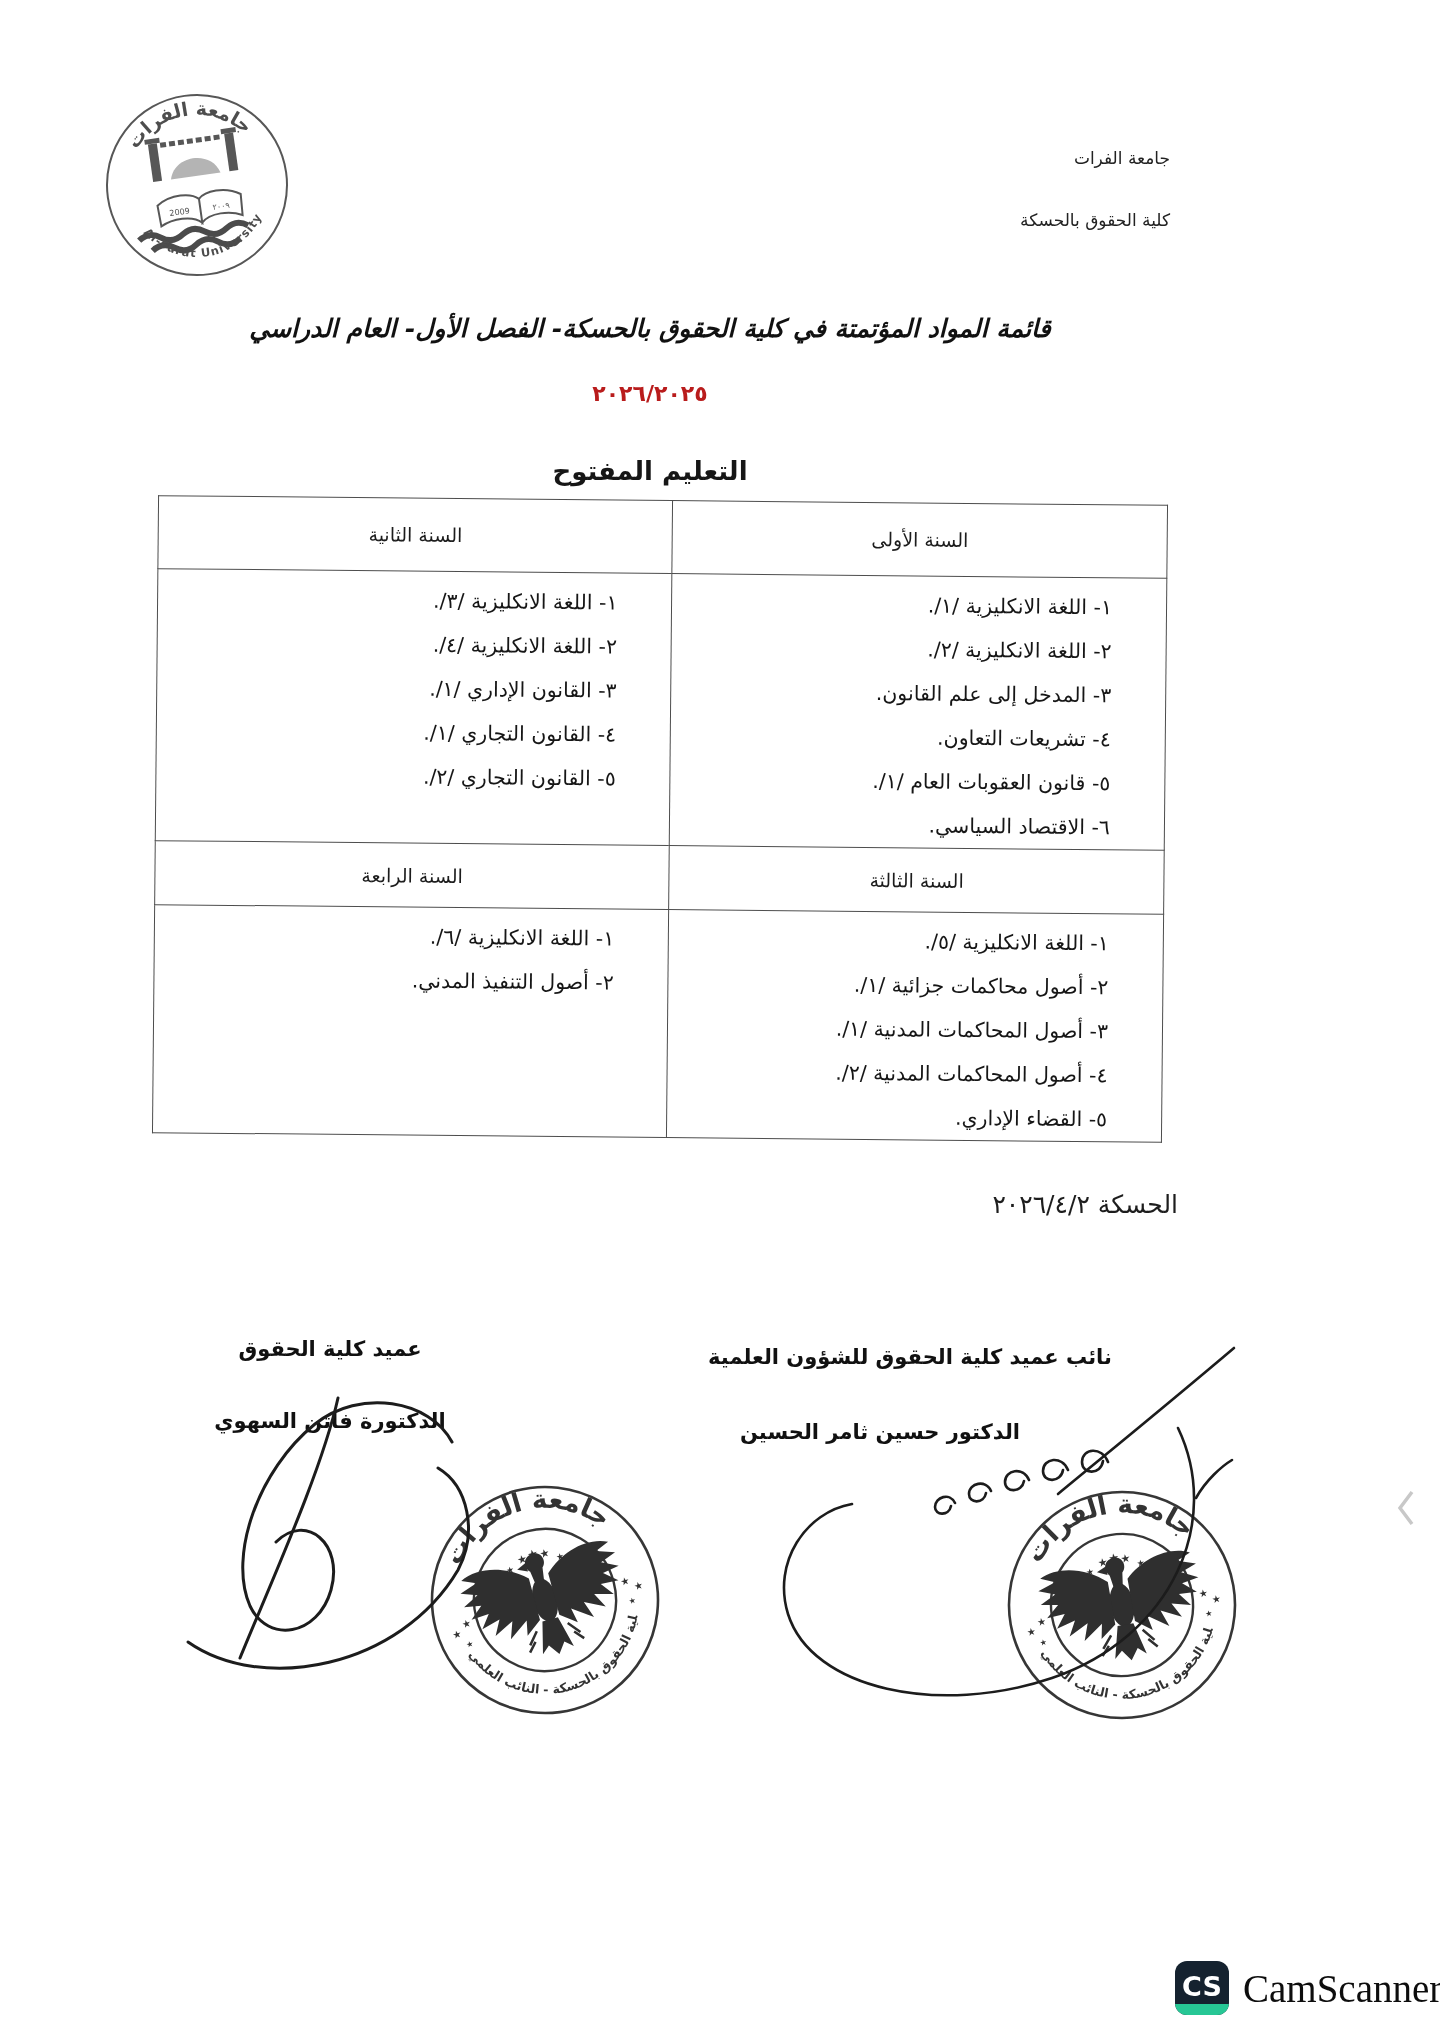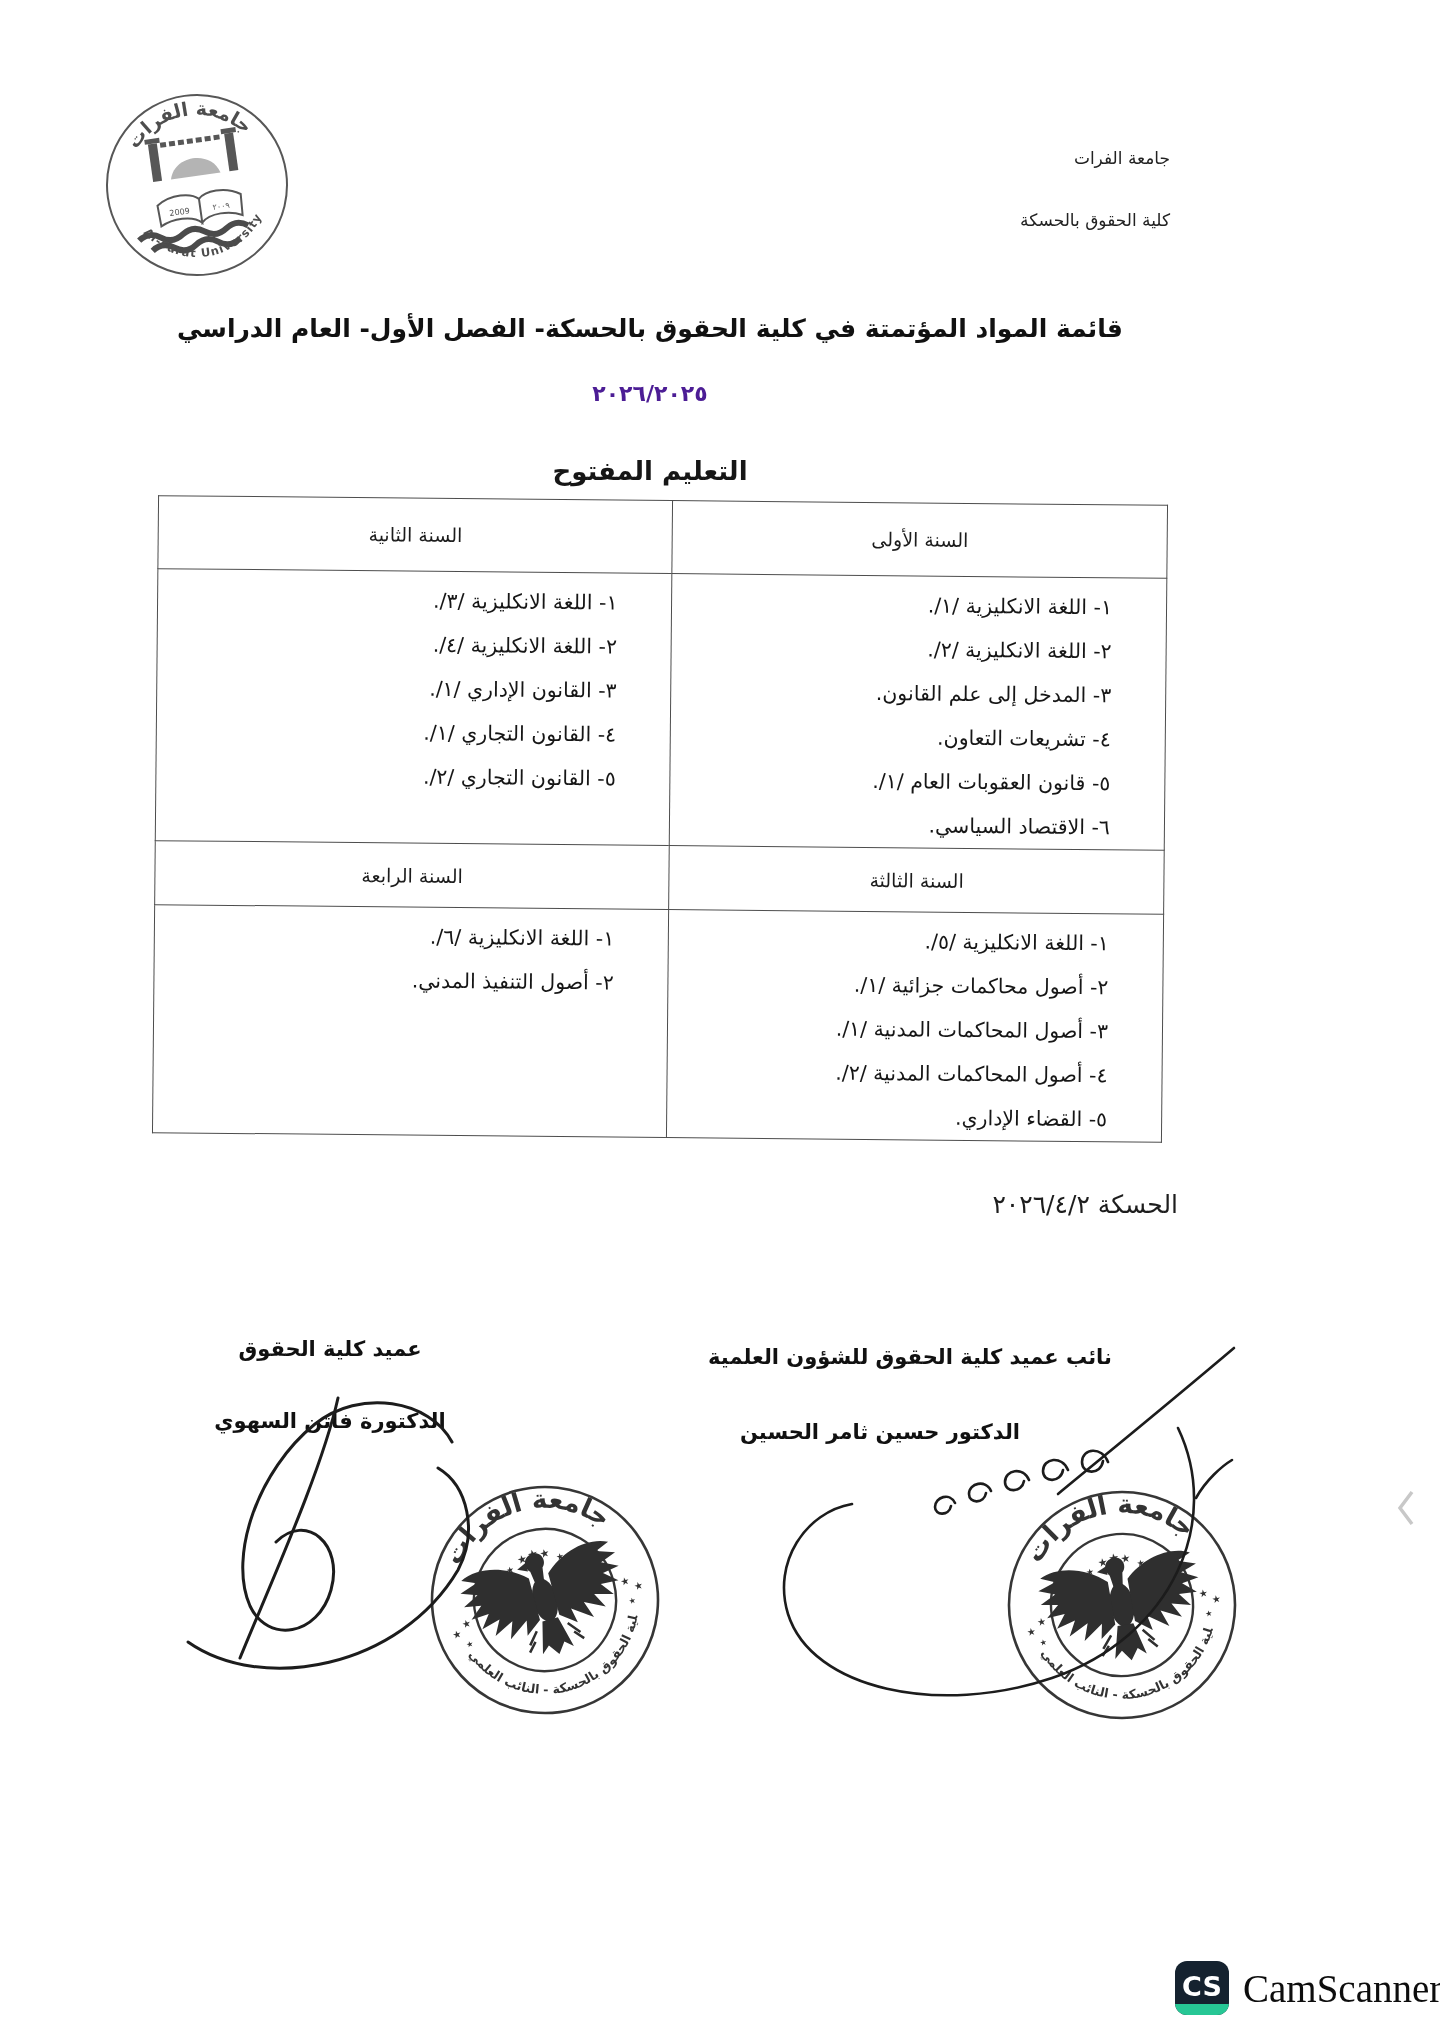--- a/index.html
+++ b/index.html
@@ -3,23 +3,23 @@
 <meta charset="utf-8">
 <style>
   html,body{margin:0;padding:0;background:#e8e8e8;}
   .page{position:relative;width:1440px;height:2037px;background:#ffffff;margin:0 auto;
         font-family:"DejaVu Sans",sans-serif;color:#1b1b1b;overflow:hidden;}
   .abs{position:absolute;}
   
   .org-line{position:absolute;right:270px;direction:rtl;text-align:right;font-size:17px;color:#222;}
   
   .doc-title{position:absolute;left:150px;top:314px;width:1000px;text-align:center;direction:rtl;
-             font-weight:bold;font-size:25px;color:#111;}
+             font-weight:bold;font-size:25px;color:#111;font-style:italic;}
   .doc-year{position:absolute;left:150px;top:381px;width:1000px;text-align:center;
-            font-weight:bold;font-size:22px;letter-spacing:6px;color:#4c1d95;}
+            font-weight:bold;font-size:22px;letter-spacing:6px;color:#b91c1c;}
   .doc-subtitle{position:absolute;left:150px;top:456px;width:1000px;text-align:center;direction:rtl;
                 font-weight:bold;font-size:26px;color:#161616;}
   
   table.courses{position:absolute;left:155px;top:500px;width:1010px;border-collapse:collapse;
                 direction:rtl;transform:rotate(0.55deg);transform-origin:50% 50%;}
   table.courses td{border:1.6px solid #4d4d4d;}
   tr.hdr td{text-align:center;font-size:19px;color:#1c1c1c;}
   td.cell{vertical-align:top;padding:7px 54px 0 10px;}
   ol.course-list{list-style:none;margin:0;padding:0;font-size:20.5px;color:#161616;}
   ol.course-list li{line-height:44px;white-space:nowrap;}

